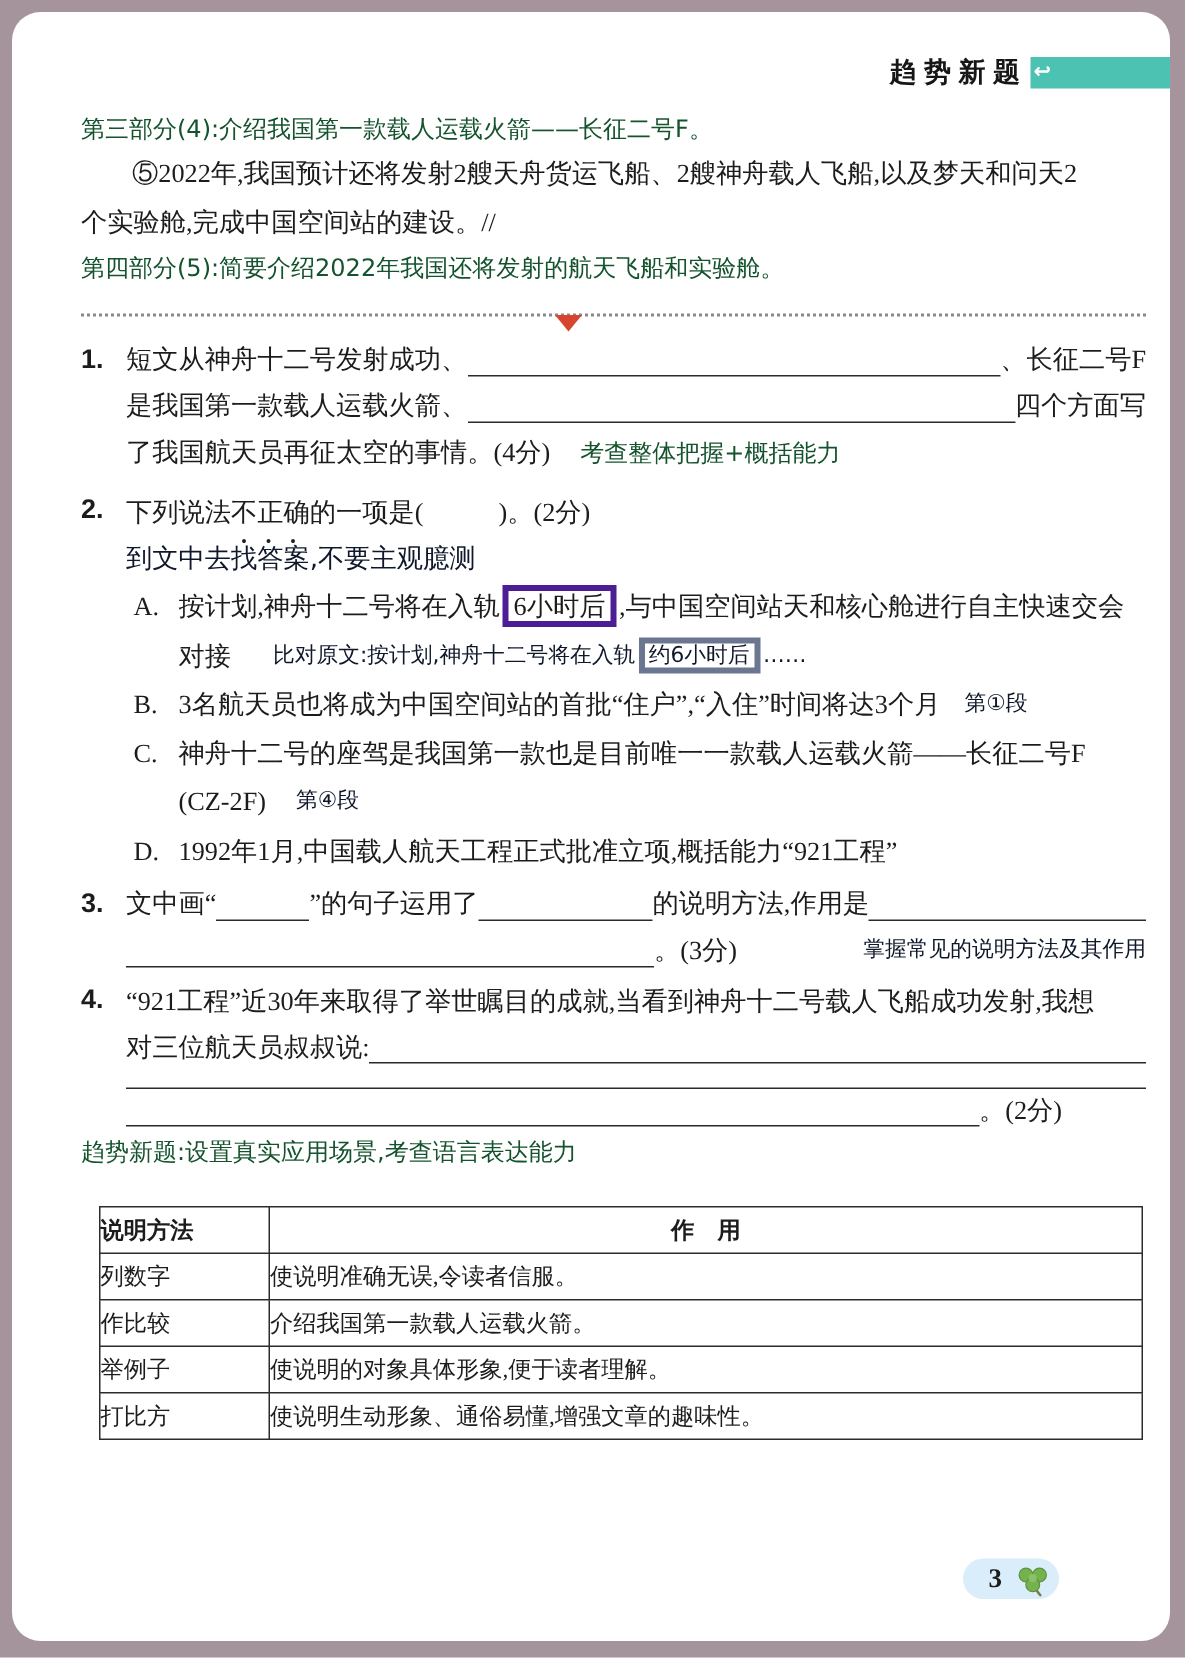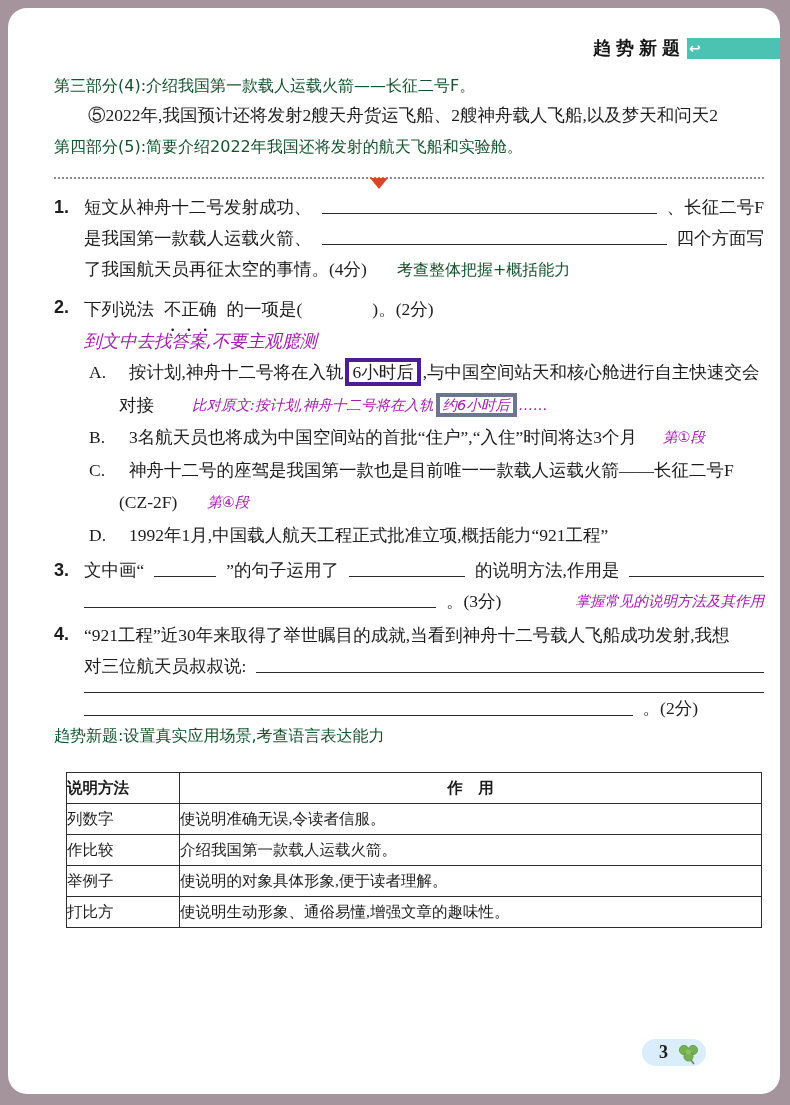--- a/index.html
+++ b/index.html
@@ -25,40 +25,40 @@
     width:93px; height:21px; background:#4cc2b2; margin-left:2px;
     display:flex; align-items:center; padding-left:2px;
   }
   .hdr-arrow {
     color:#ffffff; font-size:14px; font-weight:bold; line-height:1;
     font-family:"DejaVu Sans",sans-serif;
   }
   
   .content { position:absolute; left:46px; right:16px; top:64px; }
   .hand-red  { color:#14532d; font-family:"DejaVu Sans",sans-serif; font-size:16px; }
-  .hand-blue { color:#a21caf; font-family:"DejaVu Sans",sans-serif; font-size:14.5px;font-style:italic; }
+  .hand-blue { color:#0f172a; font-family:"DejaVu Sans",sans-serif; font-size:14.5px; }
   .note-part { height:27px; line-height:27px; }
   .p-line { font-size:17.5px; height:33px; line-height:33px; }
   .indent2 { text-indent:34px; }
   
   .sep { position:relative; border-top:2px dotted #8a8a8a; margin-top:15px; height:0; }
   .sep-tri {
     position:absolute; left:44.5%; top:-1px;
     width:0; height:0;
     border-left:9px solid transparent; border-right:9px solid transparent;
     border-top:11px solid #d8452f;
   }
   
   .q { display:flex; }
   .qnum {
     width:30px; flex:0 0 30px; font-weight:bold; font-size:18px;
     font-family:"Liberation Sans","DejaVu Sans",sans-serif; line-height:31px;
   }
   .qbody { flex:1; }
-  .line { display:flex; align-items:flex-start; font-size:17.5px; height:31px; line-height:31px;gap:10px; }
+  .line { display:flex; align-items:center; font-size:17.5px; height:31px; line-height:31px; }
   .blank { border-bottom:1.7px solid #2a2a2a; display:inline-block; height:22px; }
   .grow { flex:1 1 auto; }
   .boxed { border:4px solid #4c1d95; padding:0 3px; margin:0 2px; }
   .em-dots { position:relative; display:inline-block; }
   .em-dots::after {
     content:"•••"; position:absolute; left:0; top:21px; width:100%;
     text-align:center; font-size:9px; letter-spacing:11px; text-indent:6px;
     color:#222; font-family:"DejaVu Sans",sans-serif;
   }
   .opt { padding-left:5px; }
@@ -97,20 +97,21 @@
     <span class="hdr-title">趋势新题</span>
     <span class="hdr-bar">
       <span class="hdr-arrow">↩</span>
     </span>
   </div>
 
   <div class="content">
 
     <div class="note-part hand-red">第三部分(4):介绍我国第一款载人运载火箭——长征二号F。</div>
     <div class="p-line indent2">⑤2022年,我国预计还将发射2艘天舟货运飞船、2艘神舟载人飞船,以及梦天和问天2</div>
+    <div class="p-line" style="height:32px;line-height:32px;">个实验舱,完成中国空间站的建设。//</div>
     <div class="note-part hand-red" style="height:30px;line-height:30px;">第四部分(5):简要介绍2022年我国还将发射的航天飞船和实验舱。</div>
 
     <div class="sep">
       <span class="sep-tri"></span>
     </div>
 
     <div class="q" style="margin-top:13px;">
       <div class="qnum">1.</div>
       <div class="qbody">
         <div class="line">

